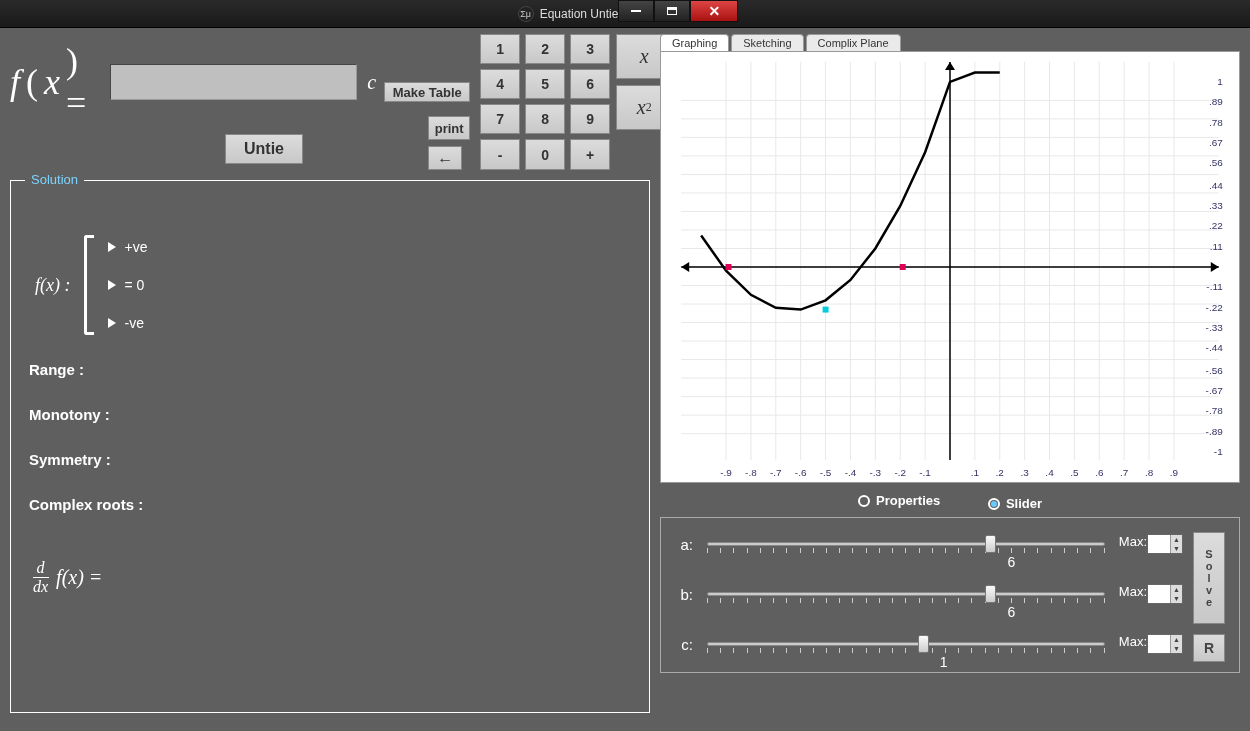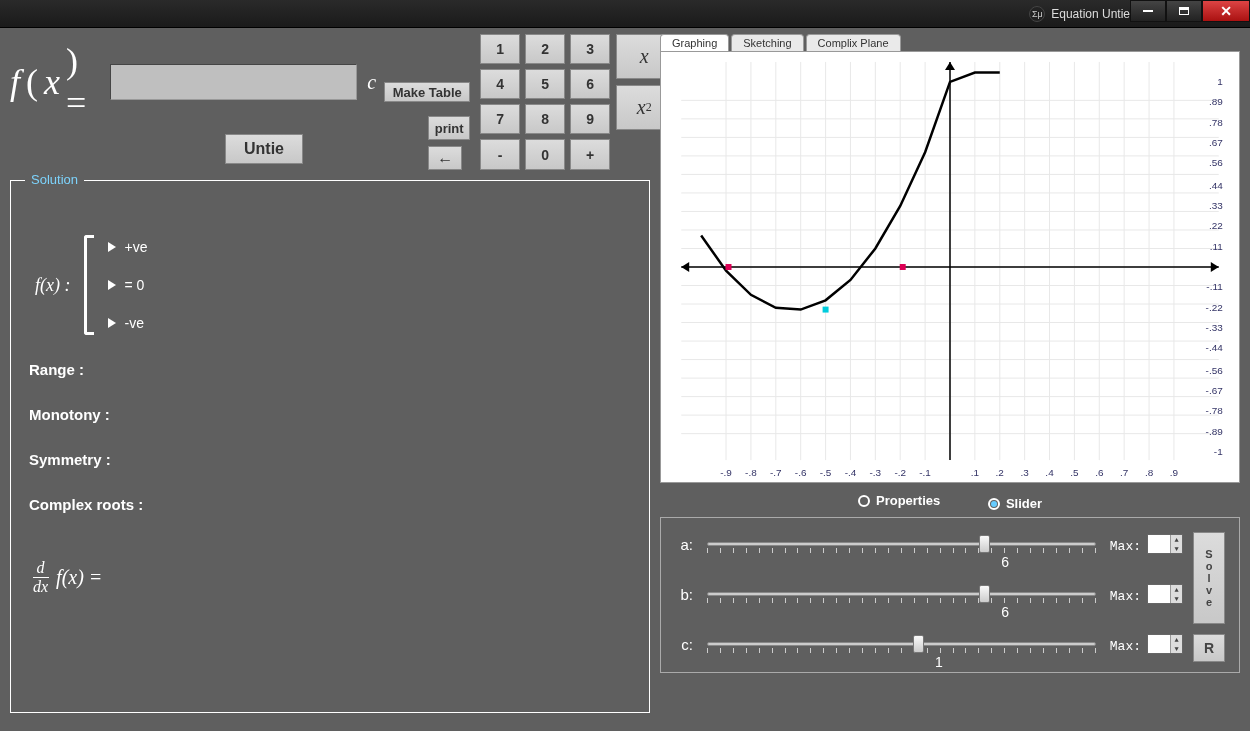--- a/index.html
+++ b/index.html
@@ -1,19 +1,19 @@
 <!DOCTYPE html>
 <html><head>
 <meta charset="utf-8">
 <style>
 * { box-sizing: border-box; margin: 0; padding: 0; }
 body { font-family: "Segoe UI", Tahoma, sans-serif; background: #000; width: 1250px; height: 731px; overflow: hidden; }
 
 .window { width: 1250px; height: 731px; background: #000; }
-.titlebar { height: 28px; background: linear-gradient(#2a2a2a,#1a1a1a); display:flex; align-items:center; justify-content:flex-end; padding:0 0 0 6px; border-bottom:1px solid #000; }
+.titlebar { height: 28px; background: linear-gradient(#2a2a2a,#1a1a1a); display:flex; align-items:center; justify-content:center; padding:0 0 0 6px; border-bottom:1px solid #000; }
 .titlebar .titlewrap { display:flex; align-items:center; gap:6px;}
 .titlebar .icon-circ { width:16px; height:16px; border-radius:50%; background:#222; color:#ccc; font-size:9px; display:flex;align-items:center;justify-content:center;border:1px solid #444;}
 .titlebar .title { color:#ddd; font-size:12px;}
 .winbtns { display:flex; height:100%; }
 .winbtn { width:36px; height:22px; background: linear-gradient(#444,#222); border:1px solid #111; display:flex;align-items:center;justify-content:center; color:#eee; font-size:11px;}
 .winbtn.close { background: linear-gradient(#d44,#a11); width:48px;}
 .winbtn.min .bar { width:10px; height:2px; background:#fff; }
 .winbtn.max .sq { width:10px; height:8px; border:1px solid #fff; border-top-width:3px;}
 .winbtn.close .x { color:#fff; font-weight:bold; font-size:14px;}
 
@@ -66,21 +66,21 @@
 
 .slider-box { border:1px solid #aaa; padding:14px 14px 10px 14px; display:flex; gap:10px; }
 .sliders-left{ display:flex; flex-direction:column; gap:26px; flex:1;}
 .slider-row { display:flex; align-items:center; gap:14px; color:#fff; font-size:15px;}
 .slider-row .lab{ width:18px; text-align:right;}
 .slider-track { flex:1; position:relative; height:24px;}
 .track-line { position:absolute; top:10px; left:0; right:0; height:4px; background:#ccc; border:1px solid #888; border-radius:2px;}
 .ticks { position:absolute; top:16px; left:0; right:0; display:flex; justify-content:space-between; pointer-events:none;}
 .ticks span{ width:1px; height:5px; background:#ccc;}
 .slider-thumb { position:absolute; top:3px; width:11px; height:18px; background:linear-gradient(#fafafa,#ccc); border:1px solid #777; border-radius:2px;}
-.max-group { display:flex; align-items:flex-end; gap:6px; color:#fff; font-size:13px;font-family:Liberation Mono, monospace;}
+.max-group { display:flex; align-items:flex-start; gap:0; color:#fff; font-size:13px;}
 .spinner { width:36px; height:20px; background:#fff; border:1px solid #666; font-size:12px; text-align:left; padding-left:3px; position:relative;}
 .spin-arrows{position:absolute;right:0;top:0;height:100%;width:12px;display:flex;flex-direction:column;}
 .spin-arrows div{flex:1;background:#ddd;border-left:1px solid #999;display:flex;align-items:center;justify-content:center;font-size:7px;color:#444;}
 .sr-col{ display:flex; flex-direction:column; gap:10px;}
 .tallbtn{ width:32px; background:linear-gradient(#dcdcdc,#c8c8c8); border:1px solid #888; display:flex;align-items:center;justify-content:center; flex-direction:column; color:#444; font-weight:bold; font-size:11px;}
 .solve-v{ height:92px; line-height:1.1;}
 .r-btn{ height:28px; font-size:14px;}
 </style>
 </head>
 <body>

